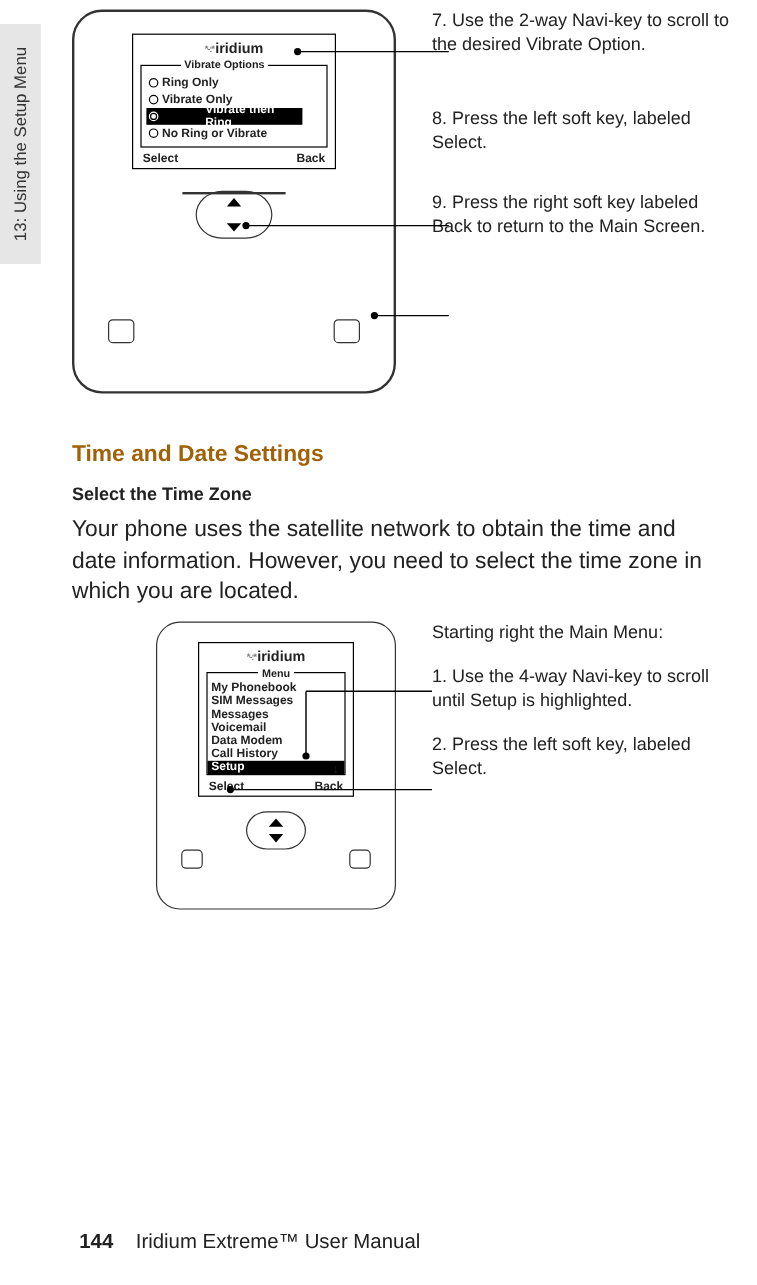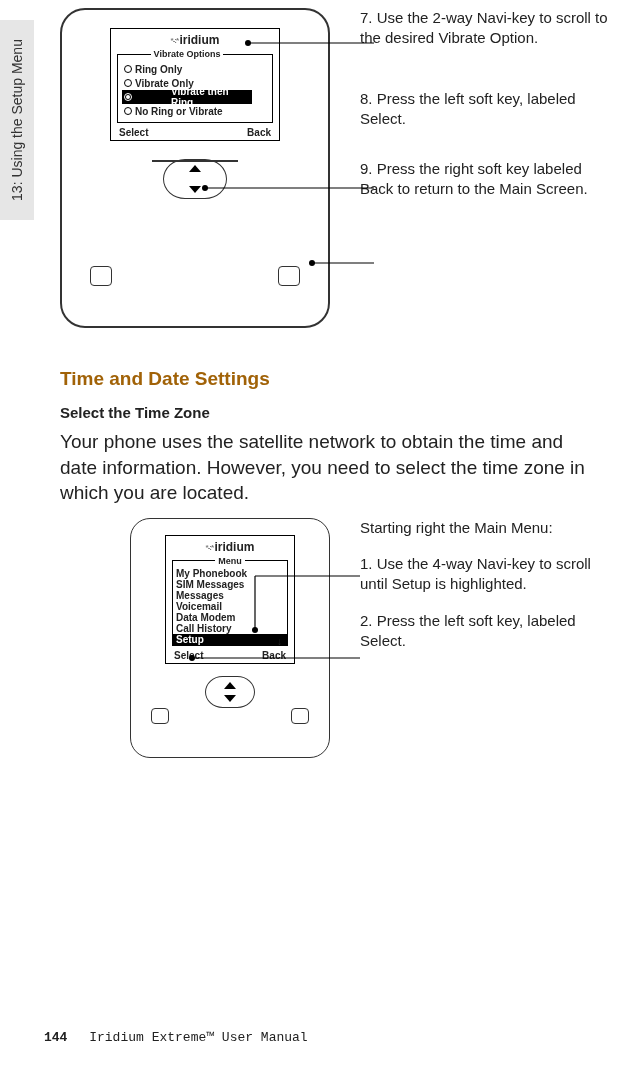--- a/index.html
+++ b/index.html
@@ -53,21 +53,21 @@
   .intro { font-size: 19px; line-height: 1.35; margin-bottom: 12px; width: 540px; }
 
   .row2 { display: flex; gap: 30px; align-items: flex-start; }
   .row2 .phone-col { flex: 0 0 auto; padding-left: 70px; }
   .steps2 { flex: 1; font-size: 15px; line-height: 1.35; }
   .steps2 p { margin-bottom: 16px; }
 
   
   .callouts { position: absolute; left: 0; top: 0; pointer-events: none; }
 
-  .footer { position: absolute; left: 44px; bottom: 26px; font-size: 13px; font-family: Liberation Mono, monospace; }
+  .footer { position: absolute; left: 66px; bottom: 26px; font-size: 17px; }
   .footer .pg { font-weight: bold; margin-right: 14px; }
 </style>
 </head>
 <body>
 
 <div class="page">
 
   <div class="side-tab">
     <span class="txt">13: Using the Setup Menu</span>
   </div>

